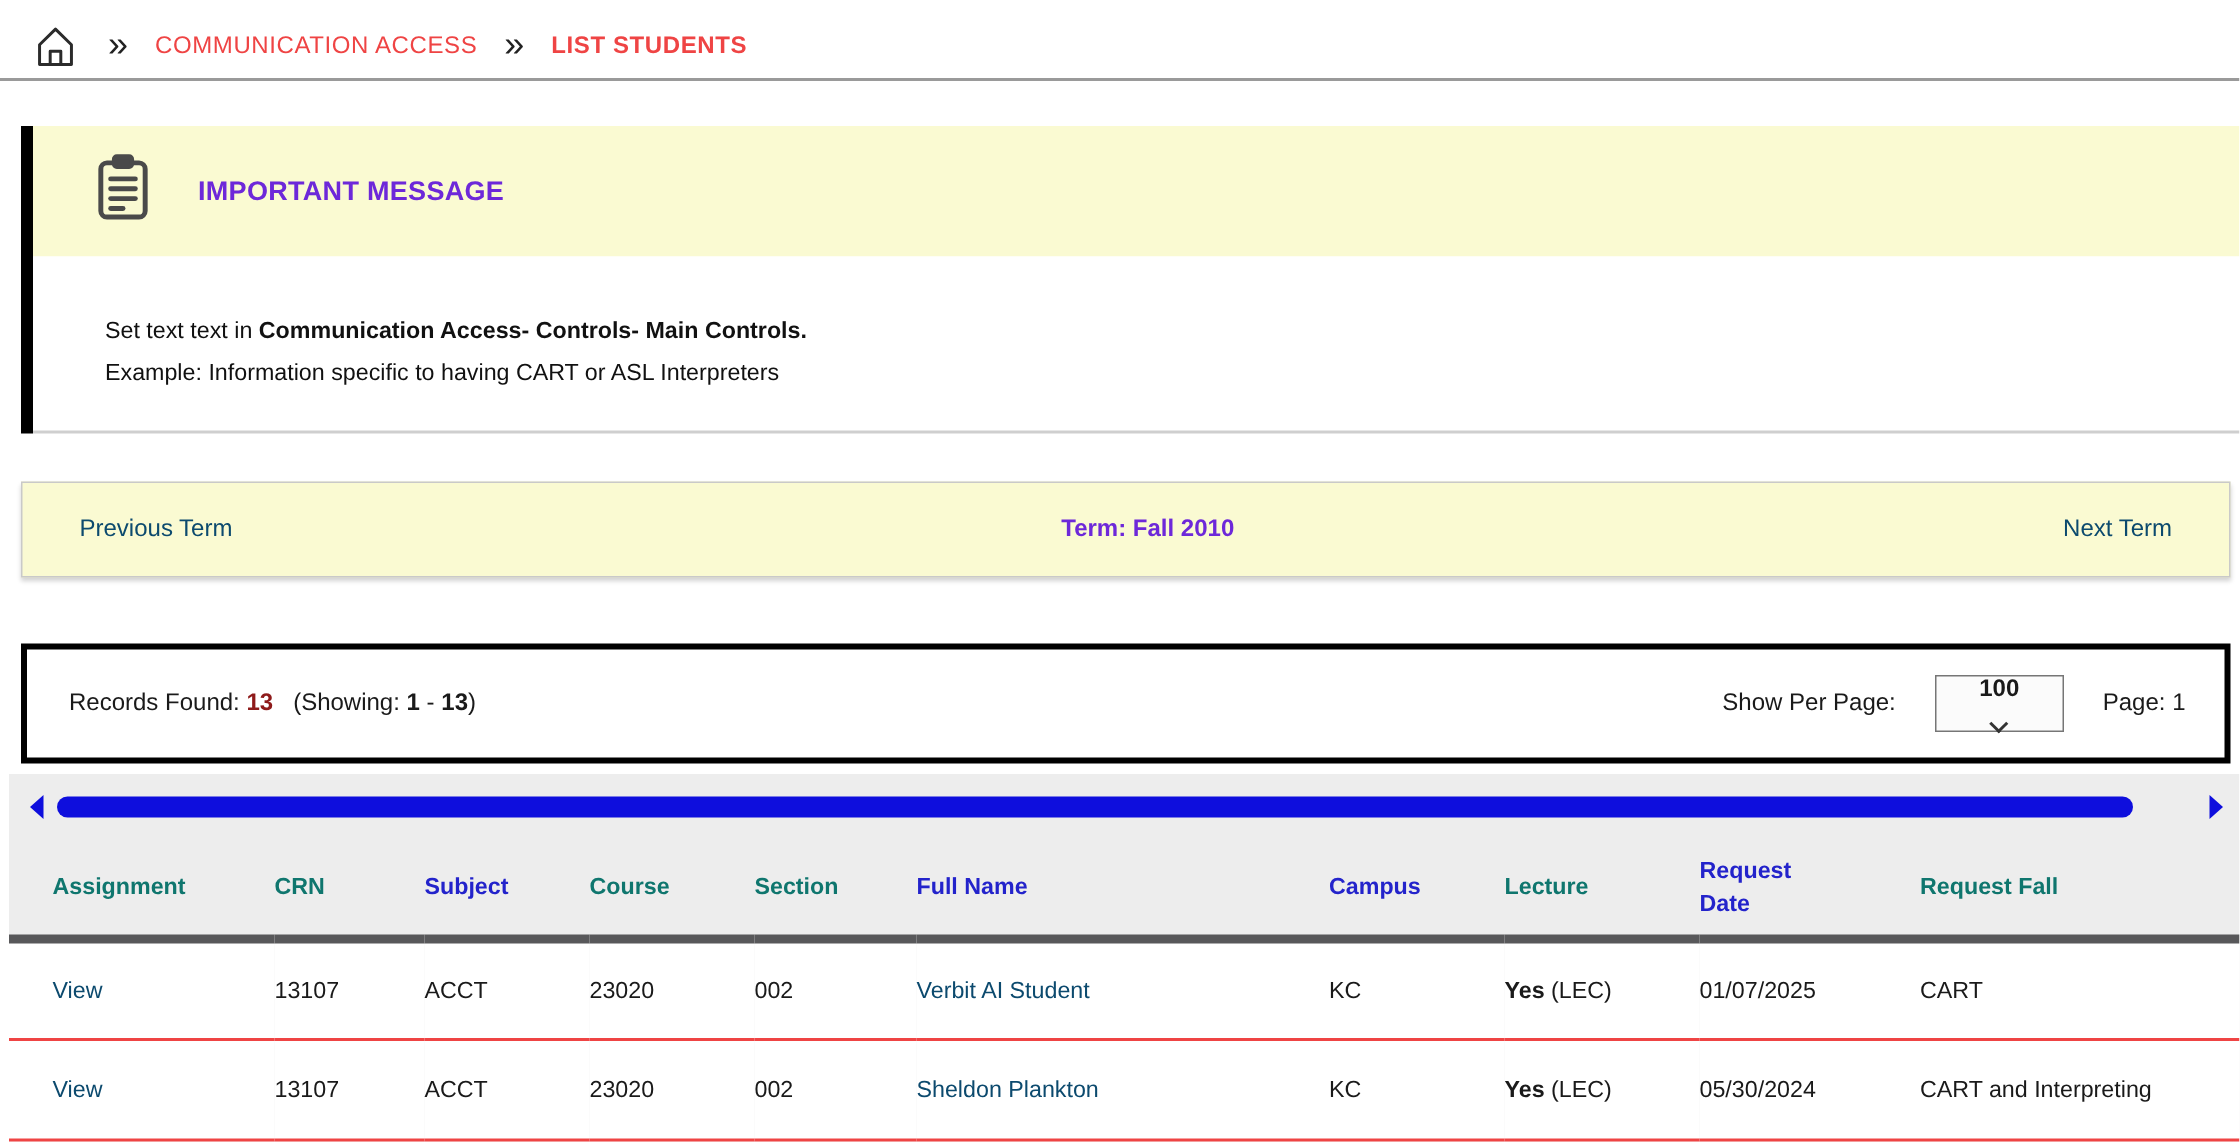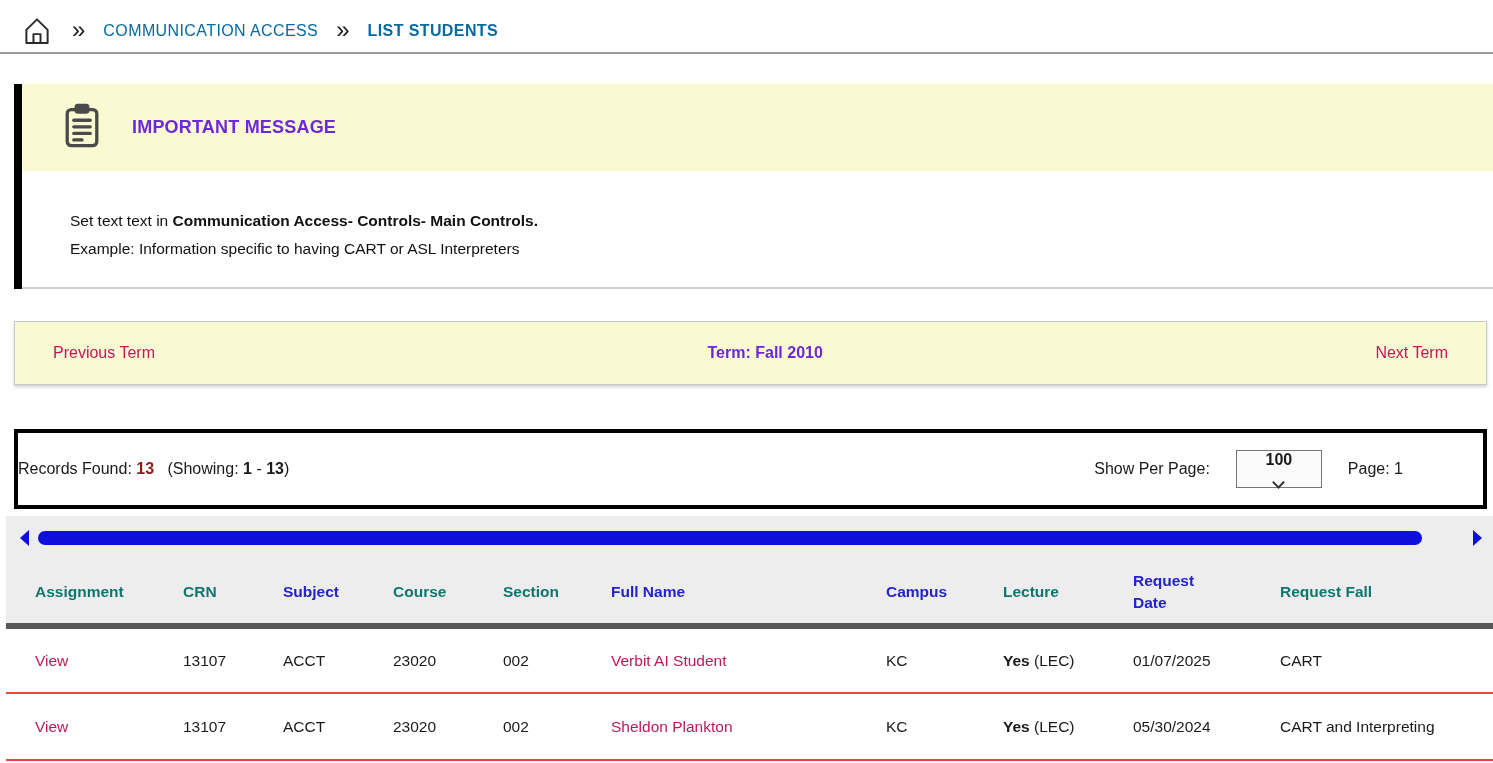--- a/index.html
+++ b/index.html
@@ -3,49 +3,49 @@
 <meta charset="utf-8">
 <style>
   * { margin:0; padding:0; box-sizing:border-box; }
   html,body { width:1493px; height:763px; overflow:hidden; background:#fff;
     font-family:"Liberation Sans", sans-serif; color:#1a1a1a; }
 
   
   .breadcrumb { display:flex; align-items:center; gap:18px; padding:10px 0 0 20px;
     height:54px; border-bottom:2px solid #9a9a9a; }
   .crumb-sep { font-size:24px; color:#222; line-height:1; padding-bottom:3px; }
-  .crumb { font-size:16px; letter-spacing:.4px; color:#0369a1; }
+  .crumb { font-size:16px; letter-spacing:.4px; color:#ef4444; }
   .crumb.bold { font-weight:bold; }
   .home-icon svg { display:block; }
 
   
   .msg-panel { margin:30px 0 0 14px; border-left:8px solid #000; }
   .msg-header { background:#fafad2; height:87px; display:flex; align-items:center;
     gap:30px; padding-left:40px; }
   .msg-title { font-weight:bold; font-size:18px; letter-spacing:.2px; color:#6d28d9; }
   .msg-body { background:#fff; padding:36px 0 24px 48px; border-bottom:2px solid #cfcfcf; }
   .msg-line { font-size:15.5px; line-height:28px; color:#111; }
 
   
   .term-bar { margin:32px 6px 0 14px; height:64px; background:#fafad2;
     border:1px solid #c9c9c9; box-shadow:0 2px 3px rgba(0,0,0,.18);
     display:flex; align-items:center; font-size:16px; }
   .term-left { padding-left:38px; }
   .term-center { flex:1; text-align:center; font-weight:bold; color:#6d28d9; }
   .term-right { padding-right:38px; }
-  a.lnk { color:#be185d; text-decoration:none; cursor:pointer; }
+  a.lnk { color:#0c4a6e; text-decoration:none; cursor:pointer; }
 
   
   .records-bar { margin:44px 6px 0 14px; height:80px; border:4px solid #000;
     background:#fff; display:flex; align-items:center; font-size:16px; }
-  .records-left { }
+  .records-left { padding-left:28px; }
   .rec-red { color:#8e1a1a; font-weight:bold; }
   .b { font-weight:bold; }
   .records-right { margin-left:auto; display:flex; align-items:center; gap:26px;
-    padding-right:80px; }
+    padding-right:26px; }
   .select-box { width:86px; height:38px; border:1px solid #767676; background:#fbfbfb;
     display:flex; align-items:center; justify-content:space-between; padding:0 12px;
     cursor:pointer;flex-direction:column; }
   .select-box .val { font-weight:bold; font-size:16px; }
   .chev { width:9px; height:9px; border-right:2px solid #333; border-bottom:2px solid #333;
     transform:rotate(45deg); margin-top:-4px; }
 
   
   .table-area { margin:7px 0 0 6px; background:#ededed; }
   .hscroll { position:relative; height:44px; }

